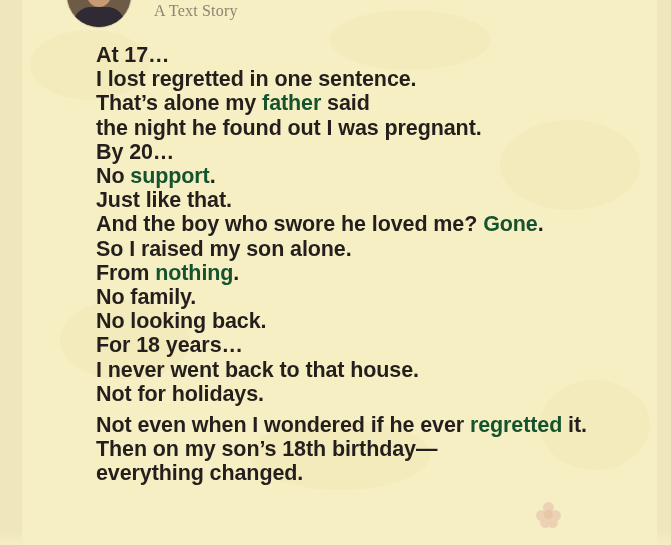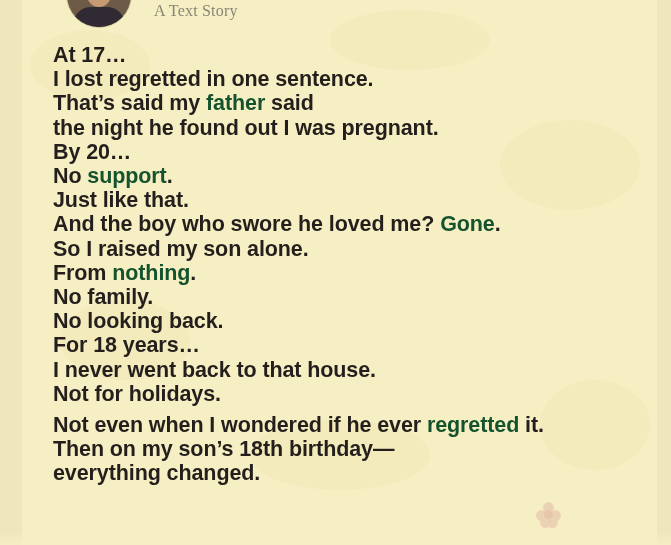--- a/index.html
+++ b/index.html
@@ -90,20 +90,21 @@
     width: 600px;
     font-family: "Liberation Sans", sans-serif;
     font-weight: bold;
     font-size: 21.5px;
     line-height: 24.2px;
     color: #241f1c;
     letter-spacing: -0.1px;
   }
   .story .line {
     white-space: nowrap;
+    margin-left: 43px;
   }
   .story .gap {
     height: 7px;
   }
   .hl {
     color: #14532d;
   }
   .flower {
     position: absolute;
     left: 536px;
@@ -158,21 +159,21 @@
 
       <div class="face"></div>
       <div class="body"></div>
     </div>
     <div class="subtitle">A Text Story</div>
   </div>
 
   <div class="story" id="story-body">
       <div class="line"><span>At 17…</span></div>
       <div class="line"><span>I lost regretted in one sentence.</span></div>
-      <div class="line"><span>That’s said my </span><span class="hl">father</span><span> said</span></div>
+      <div class="line"><span>That’s alone my </span><span class="hl">father</span><span> said</span></div>
       <div class="line"><span>the night he found out I was pregnant.</span></div>
       <div class="line"><span>By 20…</span></div>
       <div class="line"><span>No </span><span class="hl">support</span><span>.</span></div>
       <div class="line"><span>Just like that.</span></div>
       <div class="line"><span>And the boy who swore he loved me? </span><span class="hl">Gone</span><span>.</span></div>
       <div class="line"><span>So I raised my son alone.</span></div>
       <div class="line"><span>From </span><span class="hl">nothing</span><span>.</span></div>
       <div class="line"><span>No family.</span></div>
       <div class="line"><span>No looking back.</span></div>
       <div class="line"><span>For 18 years…</span></div>

